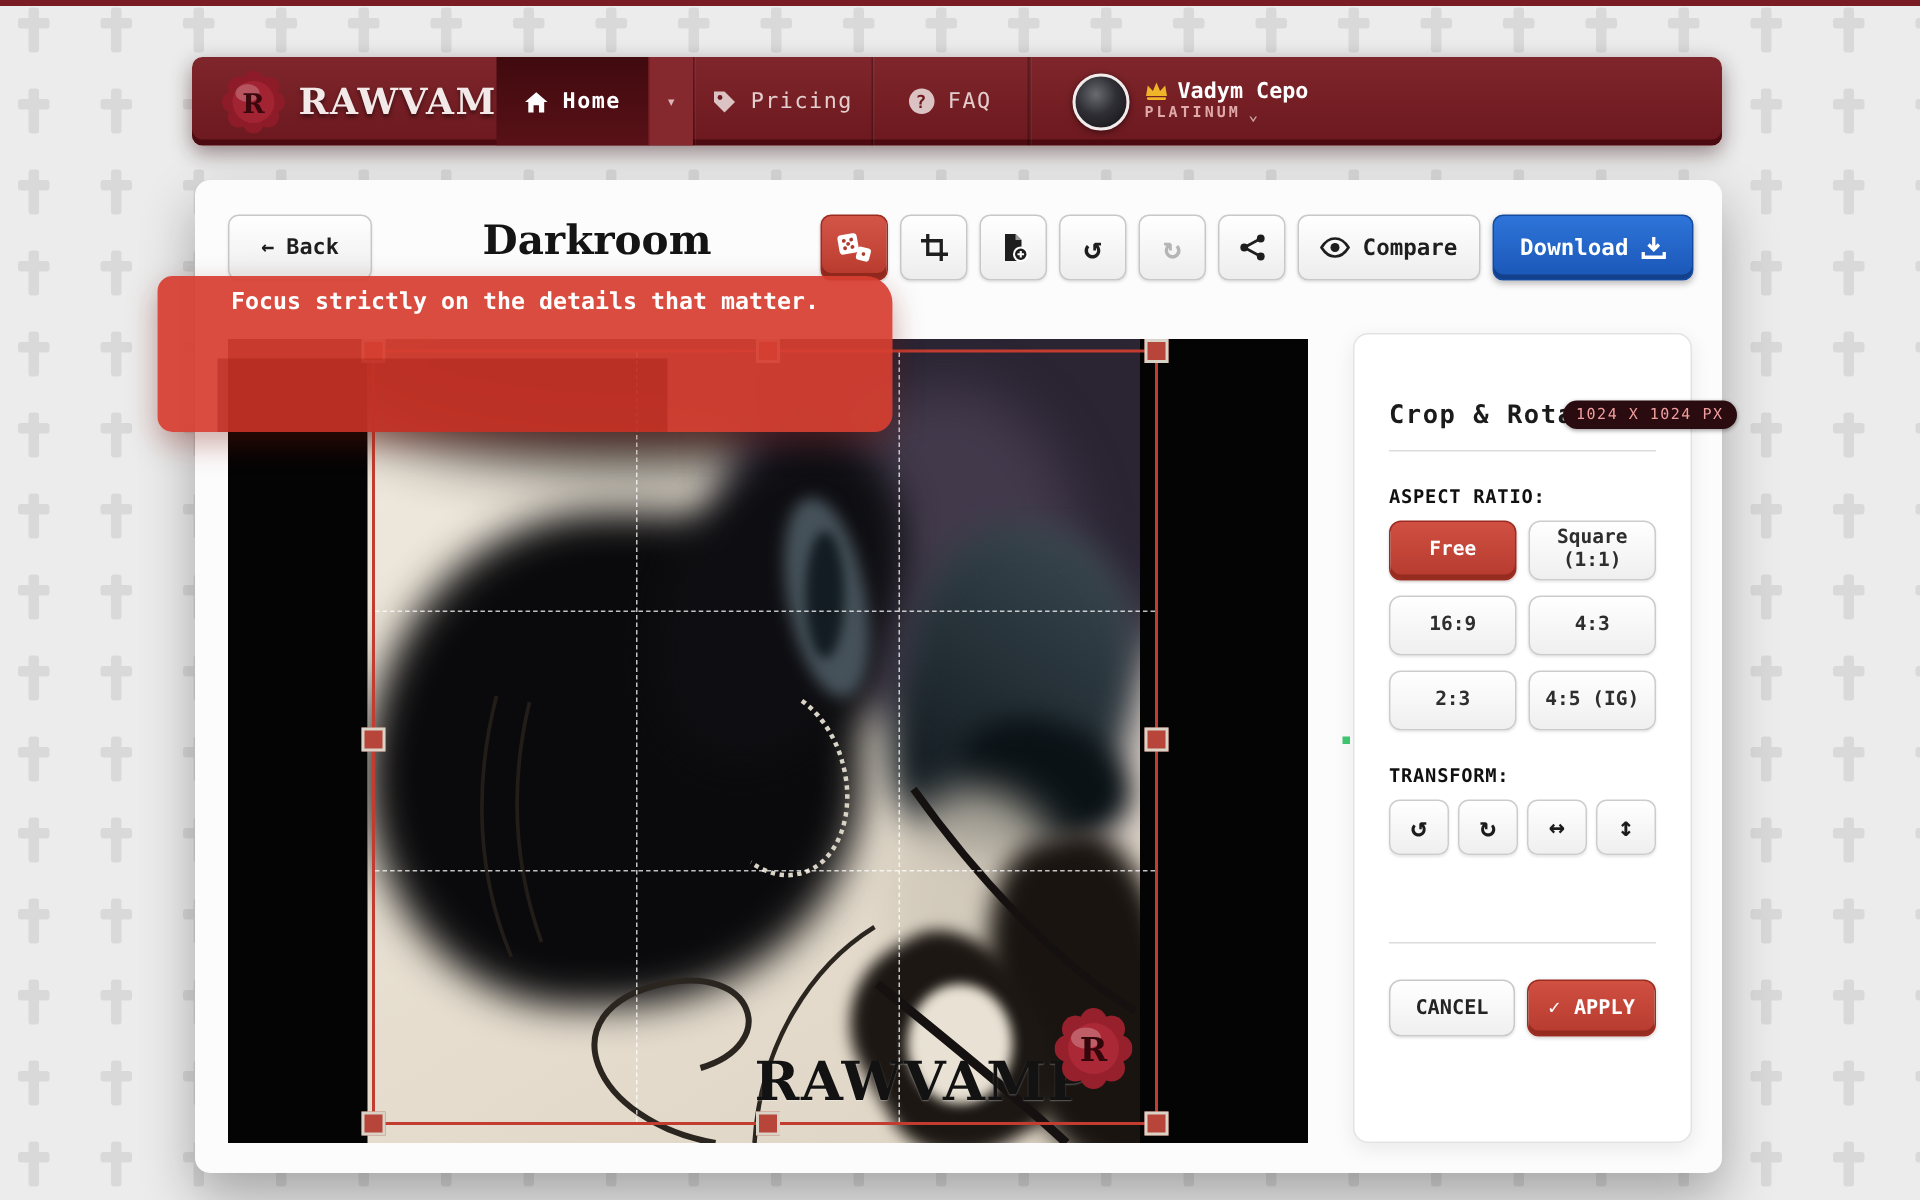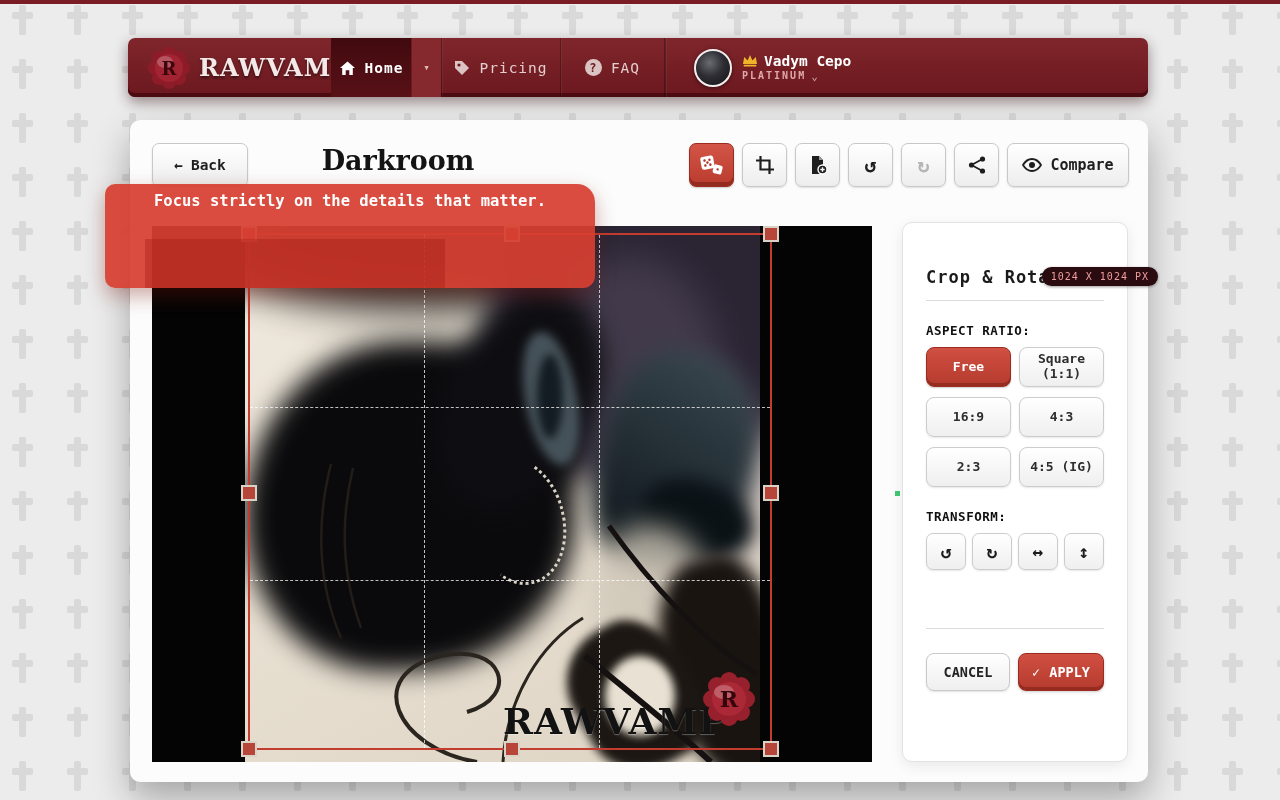--- a/index.html
+++ b/index.html
@@ -20,21 +20,21 @@
   
   #navbar { position:absolute; left:128px; top:38px; width:1020px; height:59px; z-index:20;
     background:linear-gradient(#7f262c,#6b181e); border-radius:7px; overflow:hidden;
     display:flex; align-items:stretch; box-shadow:0 5px 14px rgba(40,5,8,.45), inset 0 -4px 0 #4c0b10;
     color:#e3cdcd; }
   .nav-sep { width:1px; background:rgba(0,0,0,.28); box-shadow:1px 0 0 rgba(255,255,255,.05); }
   .nav-brand { width:203px; display:flex; align-items:center; gap:9px; padding-left:20px; }
   .nav-brand-text { font-size:24px; color:#f3e9e9; letter-spacing:1px; text-shadow:0 2px 3px rgba(0,0,0,.5); }
   .nav-item { display:flex; align-items:center; justify-content:center; gap:9px;
     font-size:14.5px; letter-spacing:1px; cursor:pointer; }
-  #nav-home { width:80px; background:linear-gradient(#400a0e,#581117); color:#ffffff; font-weight:bold; }
+  #nav-home { width:101px; background:linear-gradient(#400a0e,#581117); color:#ffffff; font-weight:bold; }
   #nav-presets { width:134px; background:#86292f; }
   #nav-presets-caret { width:30px; background:#86292f; border-left:1px solid #6d1a20;
     display:flex; align-items:center; justify-content:center; font-size:11px; color:#d9b7b7; }
   #nav-pricing { width:118px; }
   #nav-faq { width:103px; }
   #nav-contact { width:135px; }
   .q-circle { width:17px; height:17px; border-radius:50%; background:#dcc3c3; color:#6b181e;
     font-size:12px; font-weight:bold; display:flex; align-items:center; justify-content:center; }
   #nav-user { flex:1; display:flex; align-items:center; gap:10px; padding-left:28px; overflow:hidden; }
   #avatar { width:38px; height:38px; border-radius:50%; flex:0 0 auto;
@@ -656,20 +656,29 @@
     </button>
     <button class="tbtn" id="compare-btn">
       <span>
         <svg width="20" height="14" viewBox="0 0 20 14">
           <path d="M1 7 C4 2 7 1 10 1 C13 1 16 2 19 7 C16 12 13 13 10 13 C7 13 4 12 1 7 Z" fill="none" stroke="#1e1e1e" stroke-width="1.8"></path>
           <circle cx="10" cy="7" r="3" fill="#1e1e1e"></circle>
         </svg>
       </span>
       <span>Compare</span>
     </button>
+    <button class="tbtn" id="download-btn">
+      <span>Download</span>
+      <span>
+        <svg width="17" height="16" viewBox="0 0 17 16">
+          <path d="M8.5 1 L8.5 9 M5 6 L8.5 9.5 L12 6" stroke="#ffffff" stroke-width="2.2" fill="none"></path>
+          <path d="M1.5 11 L1.5 14.5 L15.5 14.5 L15.5 11" stroke="#ffffff" stroke-width="2.2" fill="none"></path>
+        </svg>
+      </span>
+    </button>
   </div>
 
   <div id="canvas">
     <div id="photo">
       <div class="blob p-topshade"></div>
       <div class="blob p-hairTR"></div>
       <div class="blob p-hairTR2"></div>
       <div class="blob p-hairlight"></div>
       <div class="blob p-sil"></div>
       <div class="blob p-sil2"></div>

